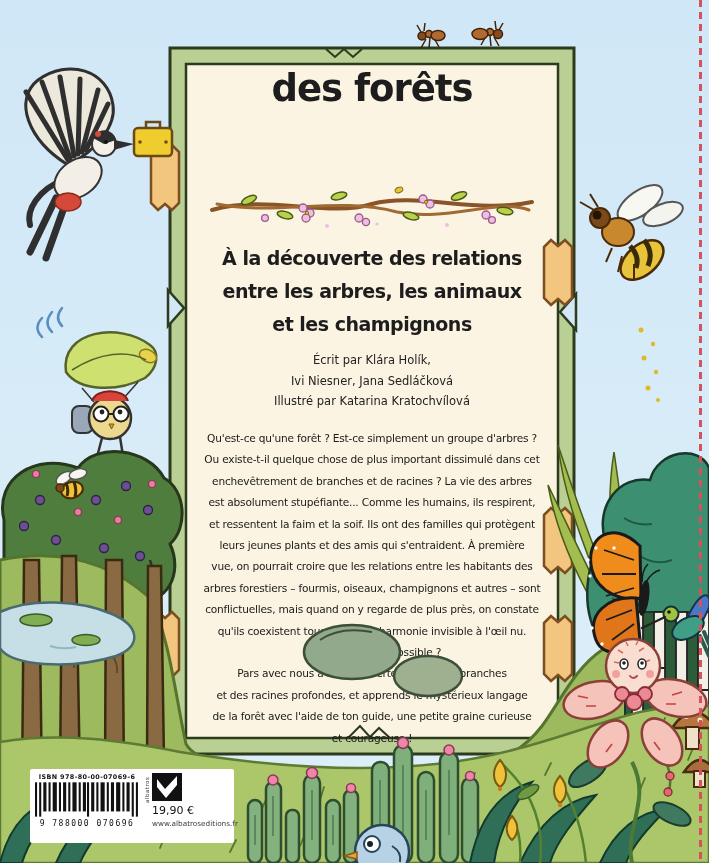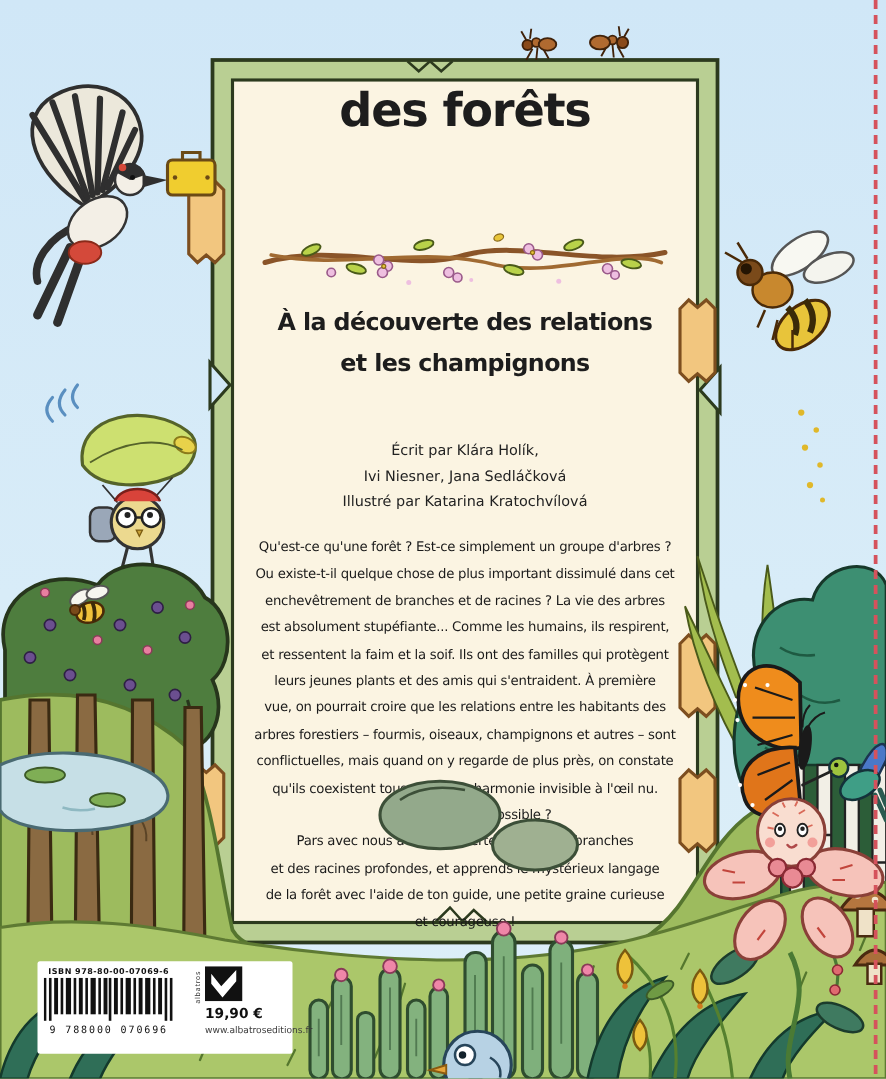--- a/index.html
+++ b/index.html
@@ -18,28 +18,28 @@
   .credits{top:350px;font-size:11.5px;line-height:20.5px;font-weight:400;color:#222;}
   .body-text{top:428px;font-size:10.6px;line-height:21.4px;letter-spacing:-0.2px;color:#1a1a1a;}
 
   
   .frame-layer{z-index:1;}
   .art-layer{z-index:3;pointer-events:none;}
 
   
   .info-box{position:absolute;left:30px;top:769px;width:204px;height:74px;background:#fff;
             border-radius:2px;display:flex;align-items:flex-start;padding:4px 5px;box-sizing:border-box;
-            gap:16px;z-index:4;}
+            gap:4px;z-index:4;}
   .barcode-block{width:114px;text-align:center;}
   .isbn{font-size:6.4px;font-weight:bold;letter-spacing:0.4px;color:#111;}
   .bdigits{font-size:8px;letter-spacing:1.5px;font-family:"DejaVu Sans Mono",monospace;color:#111;margin-top:1px;}
   .pub-block{position:relative;flex:1;padding-left:9px;}
   .pub-vertical{position:absolute;left:1px;top:30px;transform:rotate(-90deg);transform-origin:left top;
                 font-size:5.5px;letter-spacing:0.5px;color:#333;}
-  .price{font-size:11px;font-weight:bold;color:#111;margin-top:3px;}
+  .price{font-size:11px;font-weight:normal;color:#111;margin-top:3px;}
   .website{font-size:7.3px;color:#3c3c3c;margin-top:2px;}
 
   
   .edge-line{position:absolute;top:0;left:699px;width:3px;height:863px;z-index:5;
              background:repeating-linear-gradient(180deg,#d5525c 0 7px,transparent 7px 12px);}
 </style>
 </head>
 <body>
 
 <div class="page">
@@ -106,20 +106,21 @@
       <g fill="#eebfe0">
           <circle cx="120" cy="42" r="2"></circle>
           <circle cx="240" cy="41" r="2"></circle>
           <circle cx="170" cy="40" r="1.6"></circle>
         </g>
     </svg>
   </div>
 
   <div class="tblock subtitle">
     <div class="t-line">À la découverte des relations</div>
+    <div class="t-line">entre les arbres, les animaux</div>
     <div class="t-line">et les champignons</div>
   </div>
 
   <div class="tblock credits">
     <div class="t-line">Écrit par Klára Holík,</div>
     <div class="t-line">Ivi Niesner, Jana Sedláčková</div>
     <div class="t-line">Illustré par Katarina Kratochvílová</div>
   </div>
 
   <div class="tblock body-text">

